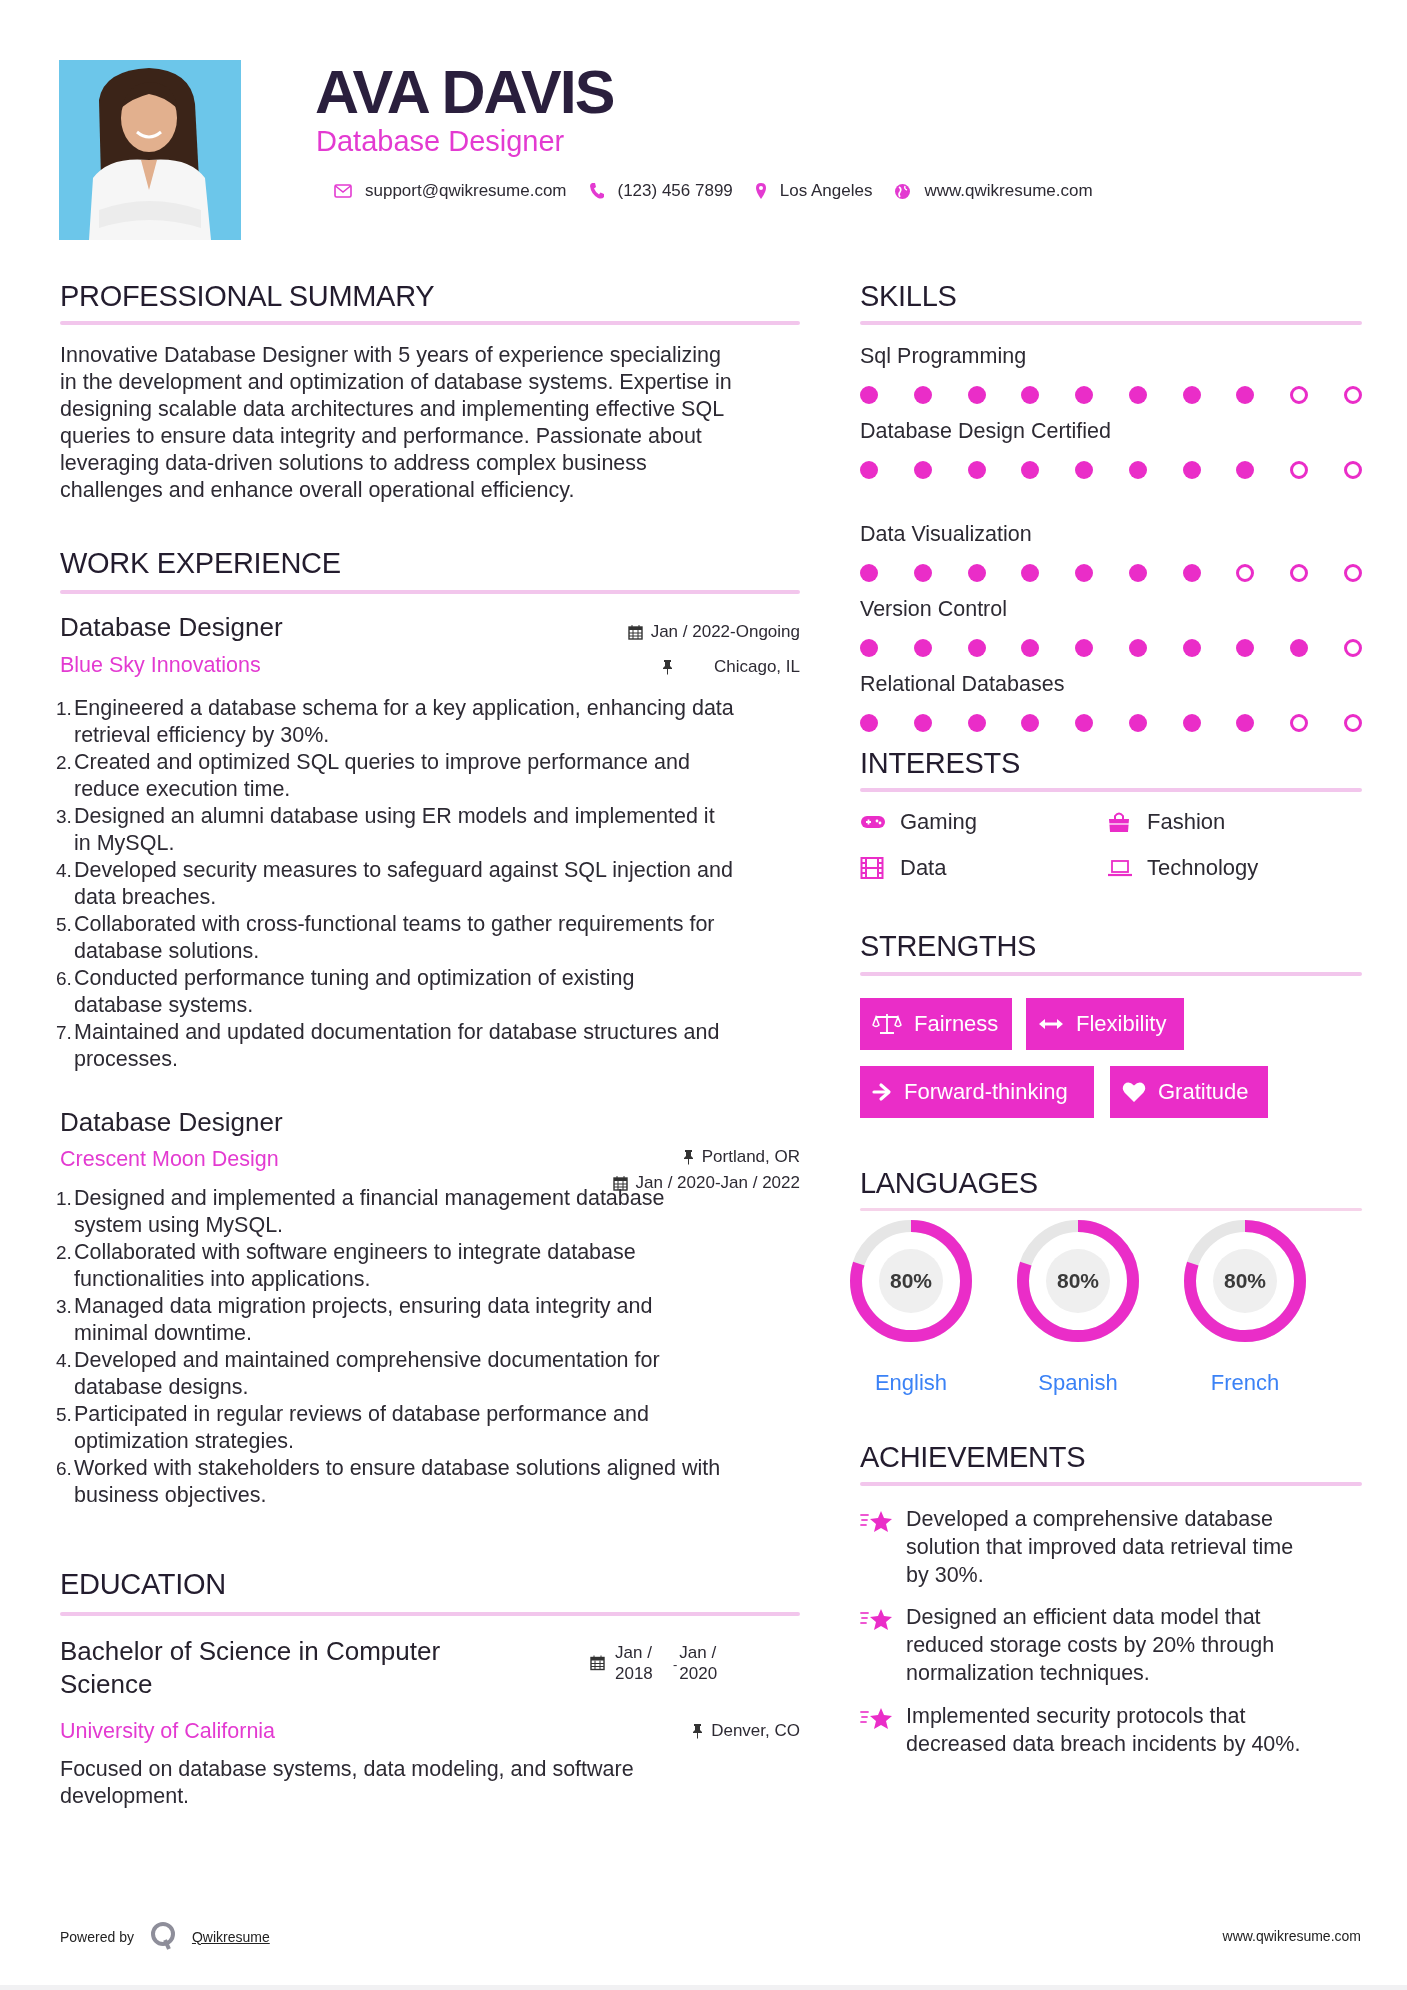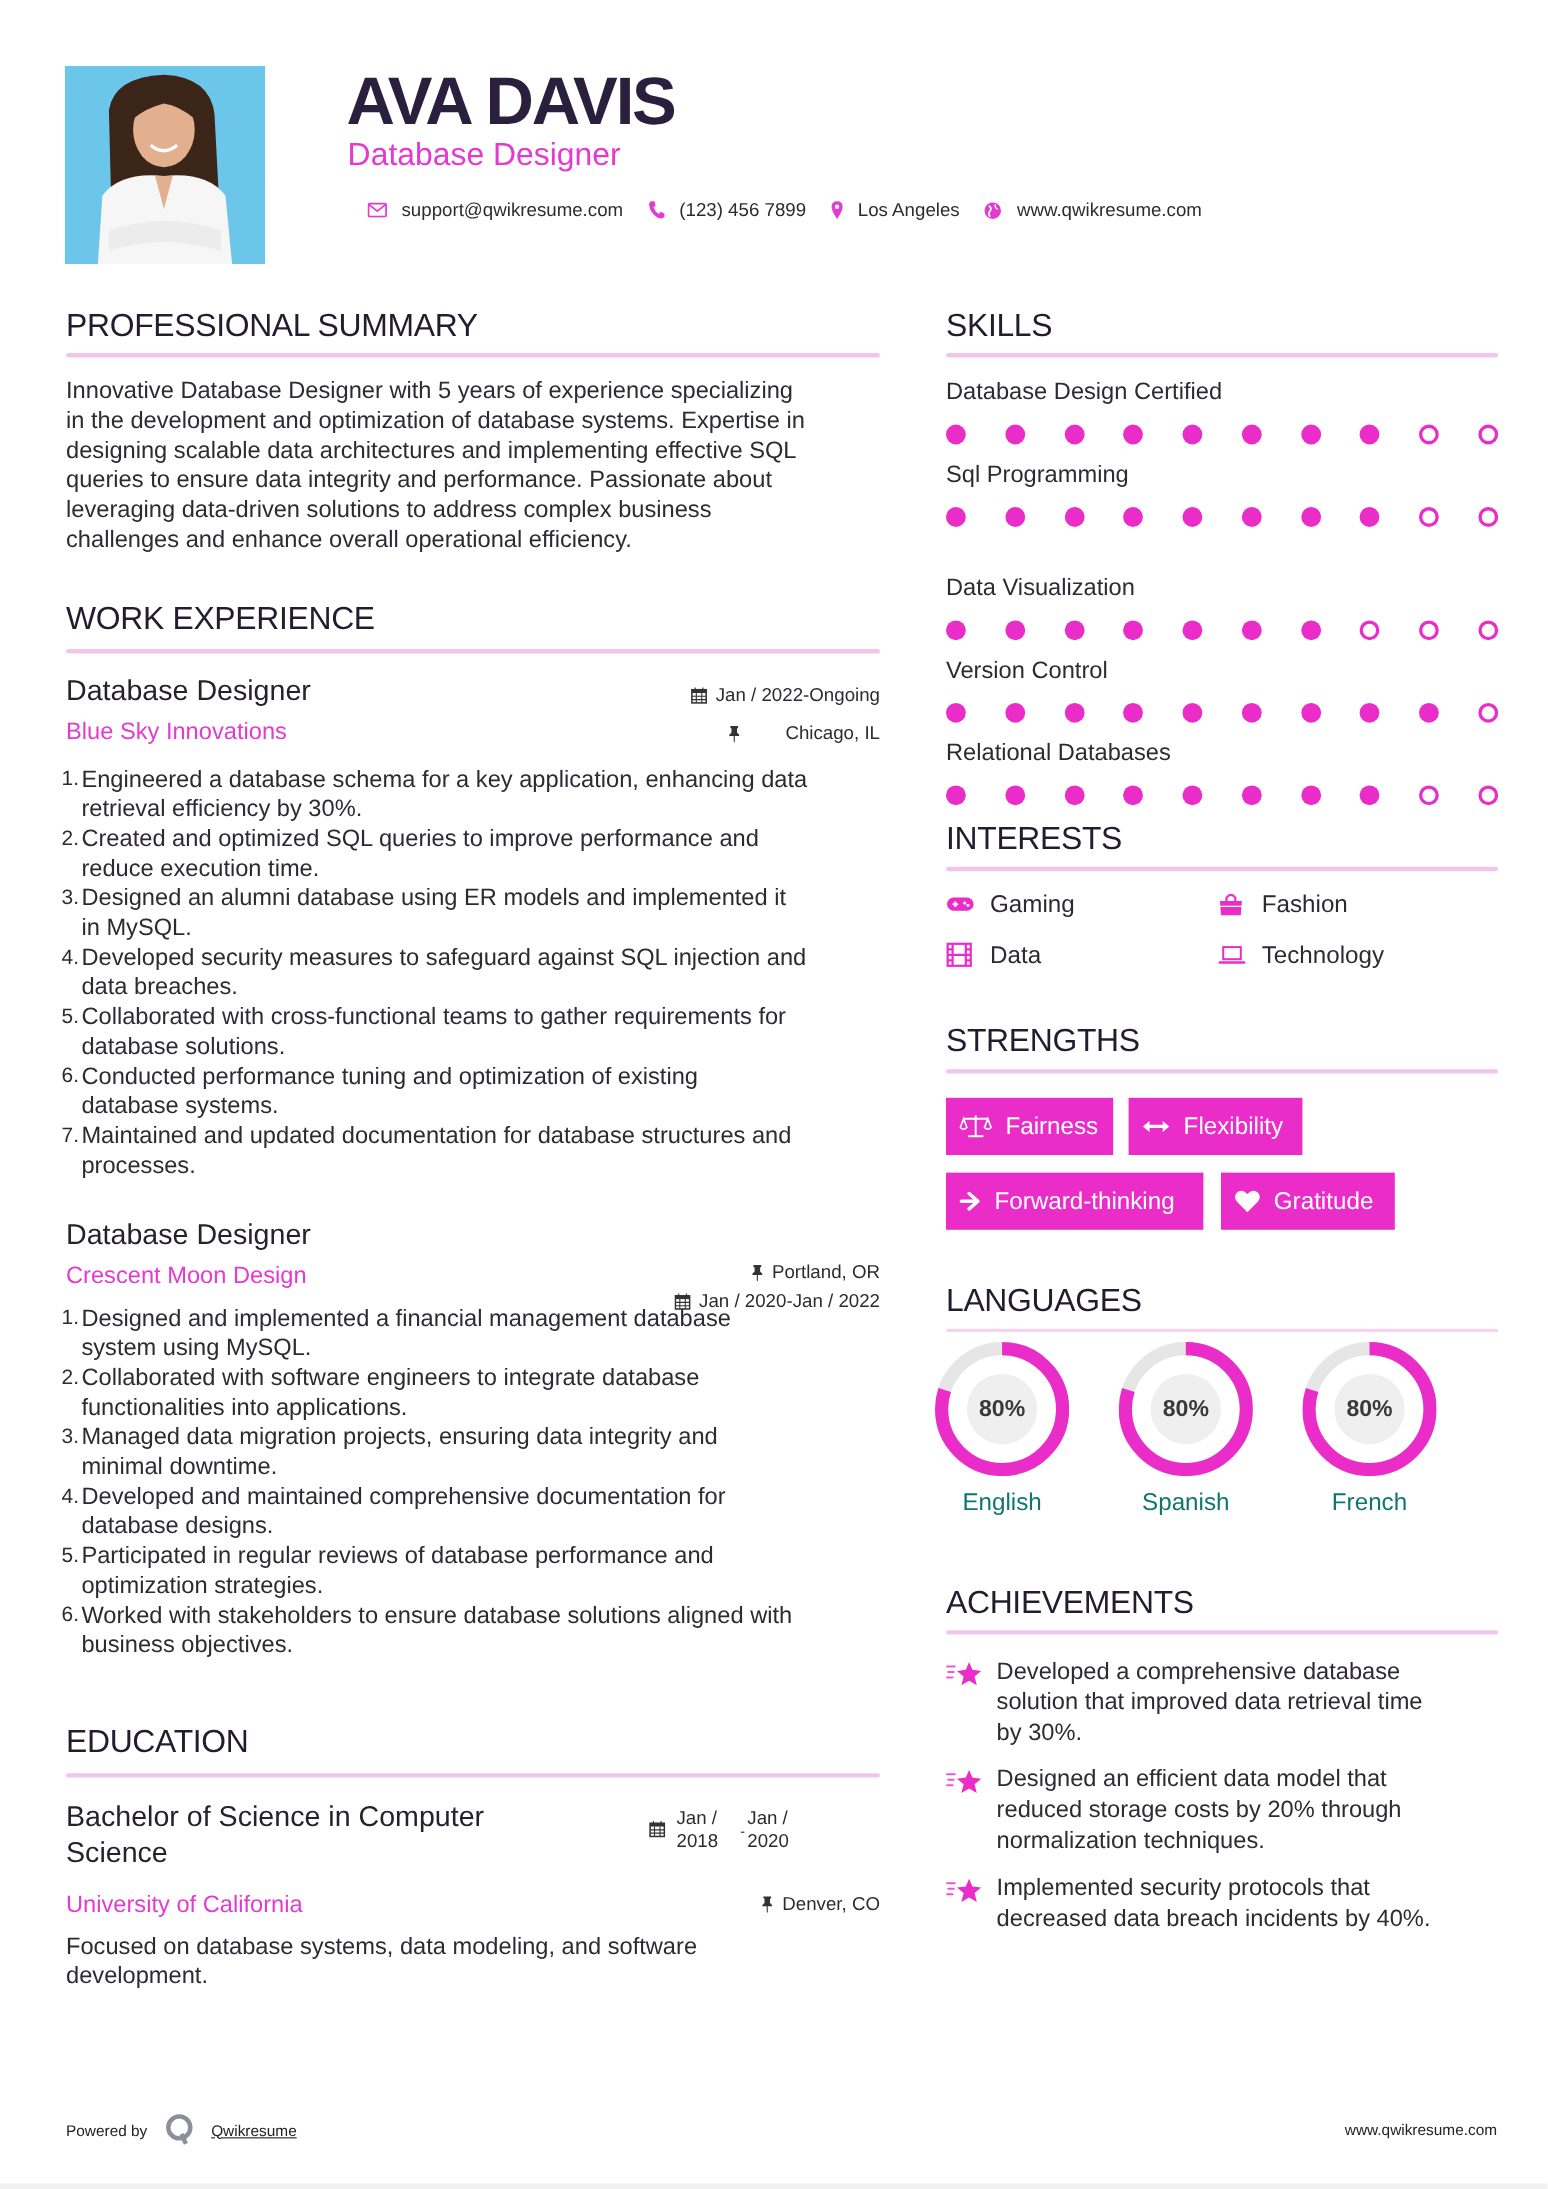--- a/index.html
+++ b/index.html
@@ -42,21 +42,21 @@
   .interest .ico { width: 28px; margin-right: 12px; display: inline-flex; align-items: center; }
 
   
   .tag { position: absolute; height: 52px; background: #ea2dc8; color: #ffffff; display: flex; align-items: center; padding: 0 12px 0 12px; font-size: 22px; }
   .tag .ico { margin-right: 12px; display: inline-flex; align-items: center; }
 
   
   .lang { position: absolute; width: 122px; text-align: center; }
   .lang svg { display: block; }
   .lang .pct { position: absolute; left: 0; top: 0; width: 122px; height: 122px; display: flex; align-items: center; justify-content: center; font-size: 21px; font-weight: bold; color: #3a3a3a; }
-  .lang .lname { margin-top: 11px; font-size: 22px; color: #0f766e; }
+  .lang .lname { margin-top: 28px; font-size: 22px; color: #3b82f6; }
 
   
   .ach { position: absolute; left: 860px; width: 500px; display: flex; }
   .ach .ico { width: 46px; flex: none; padding-top: 4px; }
   .ach .txt { font-size: 21.5px; line-height: 28px; color: #2d2a33; }
 
   
   .footer-left { left: 60px; top: 1920px; display: flex; align-items: center; font-size: 14px; color: #222; }
   .footer-left .qlogo { margin: 0 14px 0 14px; }
   .footer-left .brand { text-decoration: underline; color: #222; }
@@ -261,36 +261,36 @@
 </div>
 <div class="abs body-text" style="left:60px; top:1756px;">
   <div>Focused on database systems, data modeling, and software</div>
   <div>development.</div>
 </div>
 
 <div class="abs sec-h" style="left:860px; top:279px;">SKILLS</div>
 <div class="abs sec-line" style="left:860px; top:321px; width:502px;"></div>
 <div class="abs" style="left:860px; top:343px;" id="skills-list">
     <div style="height: 75px;">
+      <div class="skill-label">Sql Programming</div>
+      <div class="dots" style="margin-top: 16px;">
+        <span class="dot"></span>
+        <span class="dot"></span>
+        <span class="dot"></span>
+        <span class="dot"></span>
+        <span class="dot"></span>
+        <span class="dot"></span>
+        <span class="dot"></span>
+        <span class="dot"></span>
+        <span class="dot empty"></span>
+        <span class="dot empty"></span>
+      </div>
+    </div>
+    <div style="height: 75px;">
       <div class="skill-label">Database Design Certified</div>
-      <div class="dots" style="margin-top: 16px;">
-        <span class="dot"></span>
-        <span class="dot"></span>
-        <span class="dot"></span>
-        <span class="dot"></span>
-        <span class="dot"></span>
-        <span class="dot"></span>
-        <span class="dot"></span>
-        <span class="dot"></span>
-        <span class="dot empty"></span>
-        <span class="dot empty"></span>
-      </div>
-    </div>
-    <div style="height: 75px;">
-      <div class="skill-label">Sql Programming</div>
       <div class="dots" style="margin-top: 16px;">
         <span class="dot"></span>
         <span class="dot"></span>
         <span class="dot"></span>
         <span class="dot"></span>
         <span class="dot"></span>
         <span class="dot"></span>
         <span class="dot"></span>
         <span class="dot"></span>
         <span class="dot empty"></span>

